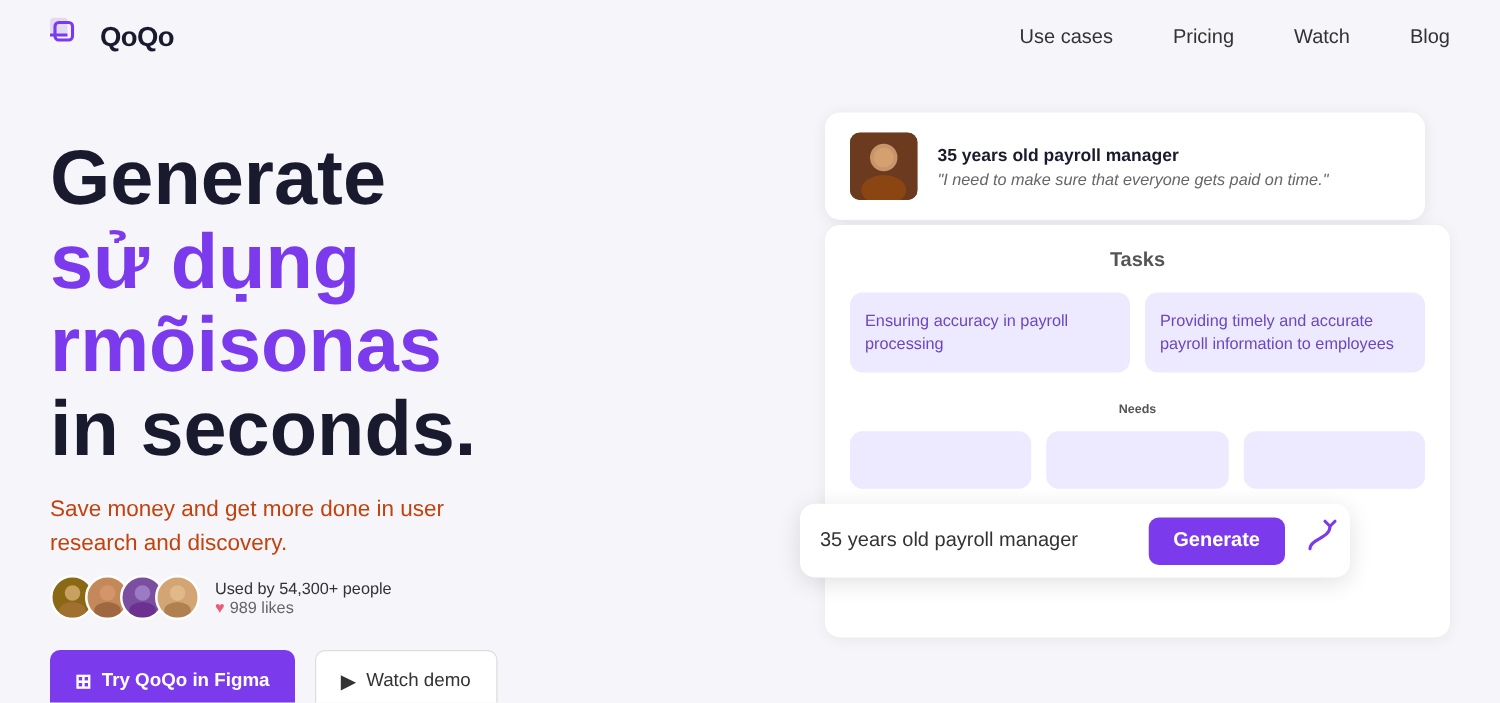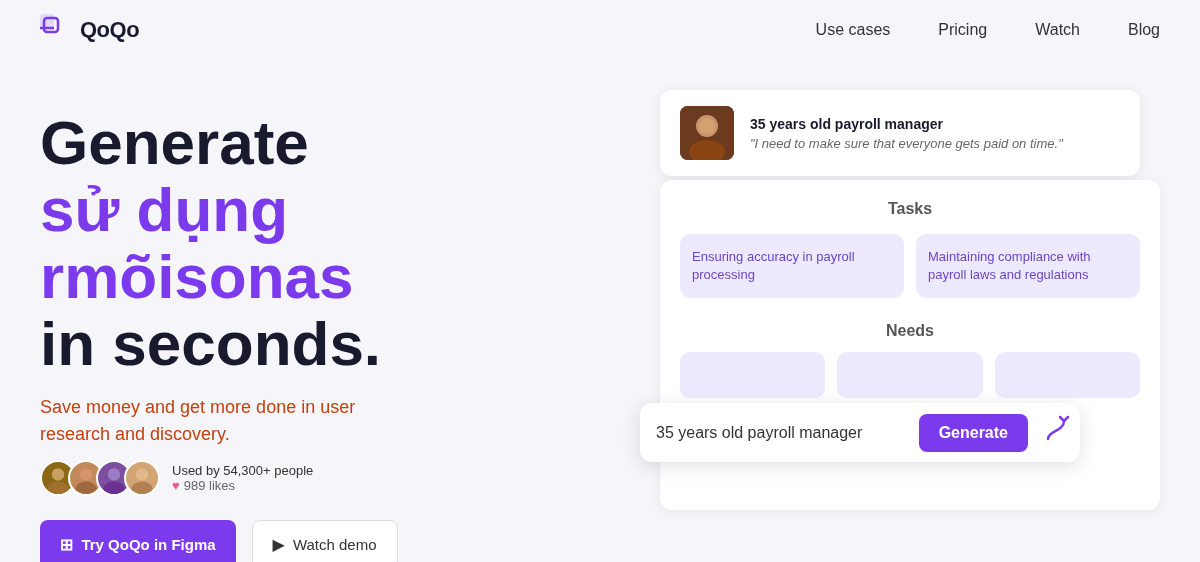--- a/index.html
+++ b/index.html
@@ -396,24 +396,24 @@
       <div class="persona-info">
         <div class="persona-name">35 years old payroll manager</div>
         <div class="persona-quote">"I need to make sure that everyone gets paid on time."</div>
       </div>
     </div>
 
     <div class="tasks-panel">
       <div class="tasks-title">Tasks</div>
       <div class="task-cards">
         <div class="task-card">Ensuring accuracy in payroll processing</div>
-        <div class="task-card">Maintaining compliance with payroll laws and regulations</div>
-      </div>
-
-      <div style="text-align:center; font-size:16px; font-weight:600; color:#555; margin-top:10px;">Needs</div>
+        <div class="task-card">Providing timely and accurate payroll information to employees</div>
+      </div>
+
+      <div style="text-align:center; font-size:10px; font-weight:600; color:#555; margin-top:10px;">Needs</div>
       <div class="bottom-cards" style="position:relative; bottom:auto; left:auto; right:auto; margin-top:12px;">
         <div class="bottom-card"></div>
         <div class="bottom-card"></div>
         <div class="bottom-card"></div>
       </div>
     </div>
 
     <div class="generate-bar">
       <span class="generate-input-text">35 years old payroll manager</span>
       <button class="generate-btn">Generate</button>

